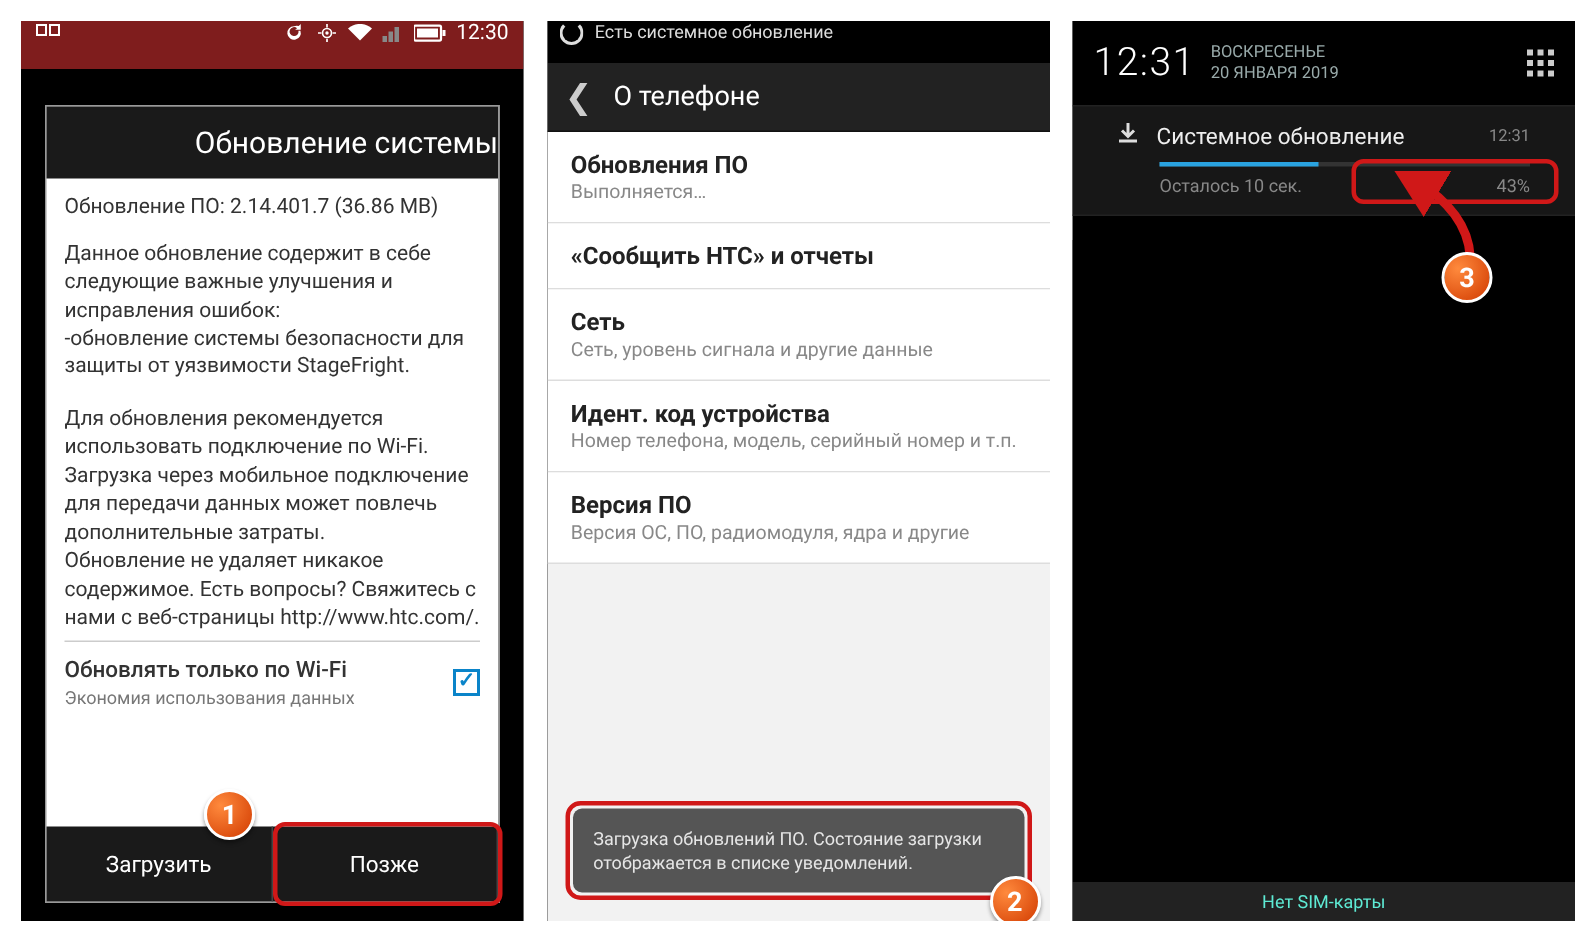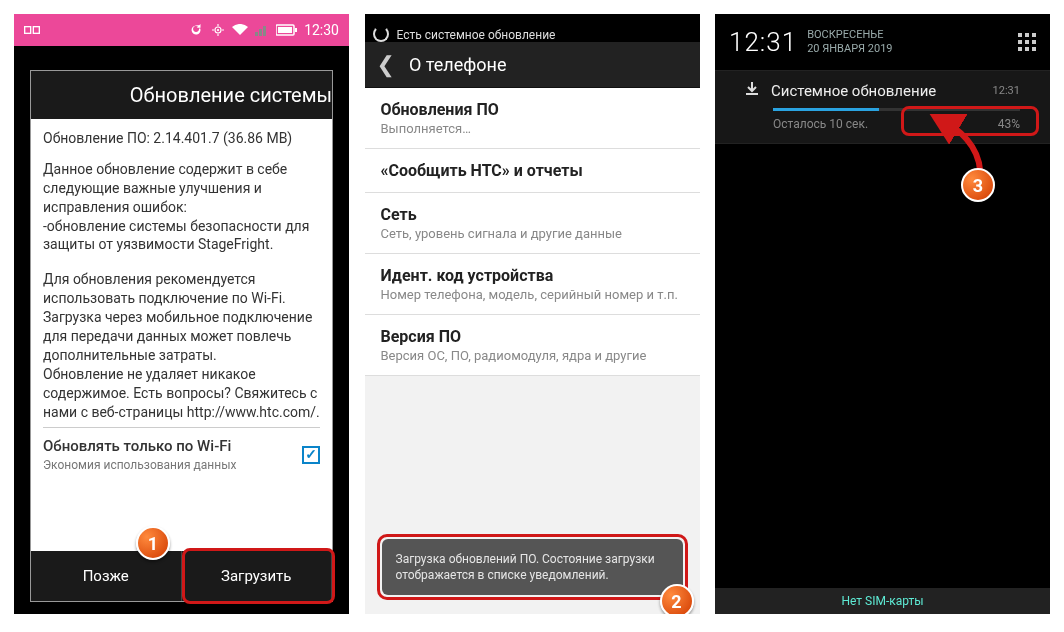--- a/index.html
+++ b/index.html
@@ -15,23 +15,23 @@
   .phone {
     width: 335px;
     height: 600px;
     background: #000;
     position: relative;
     overflow: hidden;
   }
   
   .p1-statusbar {
     height: 32px;
-    background: #ec4899;
-    display: flex;
-    align-items: center;
+    background: #7f1d1d;
+    display: flex;
+    align-items: flex-start;
     justify-content: space-between;
     padding: 0 10px;
     color: #fff;
   }
   .p1-status-left, .p1-status-right { display: flex; align-items: center; gap: 6px; }
   .p1-status-right span { font-size: 14px; }
   .sb-ico { width: 16px; height: 12px; display: inline-block; }
   .p1-dim {
     position: absolute;
     top: 32px; left: 0; right: 0; bottom: 0;
@@ -92,21 +92,21 @@
     top: -3px; right: -3px; bottom: -3px; left: 50%;
     border: 3px solid #d01818;
     border-radius: 8px;
     pointer-events: none;
   }
   
   .p2-statusbar {
     height: 28px;
     background: #000;
     display: flex;
-    align-items: flex-end;
+    align-items: flex-start;
     color: #ddd;
     padding: 0 8px;
     font-size: 12px;
     gap: 8px;
   }
   .p2-circ { width:16px; height:16px; border:2px solid #ddd; border-radius:50%; border-top-color:transparent; }
   .p2-header {
     height: 46px;
     background: #222;
     border-bottom: 1px solid #111;
@@ -255,22 +255,22 @@
 Обновление не удаляет никакое содержимое. Есть вопросы? Свяжитесь с нами с веб-страницы http://www.htc.com/.</div>
       <div class="p1-wifi-row">
         <div>
           <div class="p1-wifi-label">Обновлять только по Wi-Fi</div>
           <div class="p1-wifi-sub">Экономия использования данных</div>
         </div>
         <div class="p1-check">✓</div>
       </div>
     </div>
     <div class="p1-buttons">
+      <div class="p1-btn">Загрузить</div>
       <div class="p1-btn">Позже</div>
-      <div class="p1-btn">Загрузить</div>
       <div class="p1-load-hl"></div>
     </div>
   </div>
   <div class="badge" style="left:122px; bottom:54px;">1</div>
 </div>
 
 <div class="phone">
   <div class="p2-statusbar">
     <div class="p2-circ"></div>
     <span>Есть системное обновление</span>

